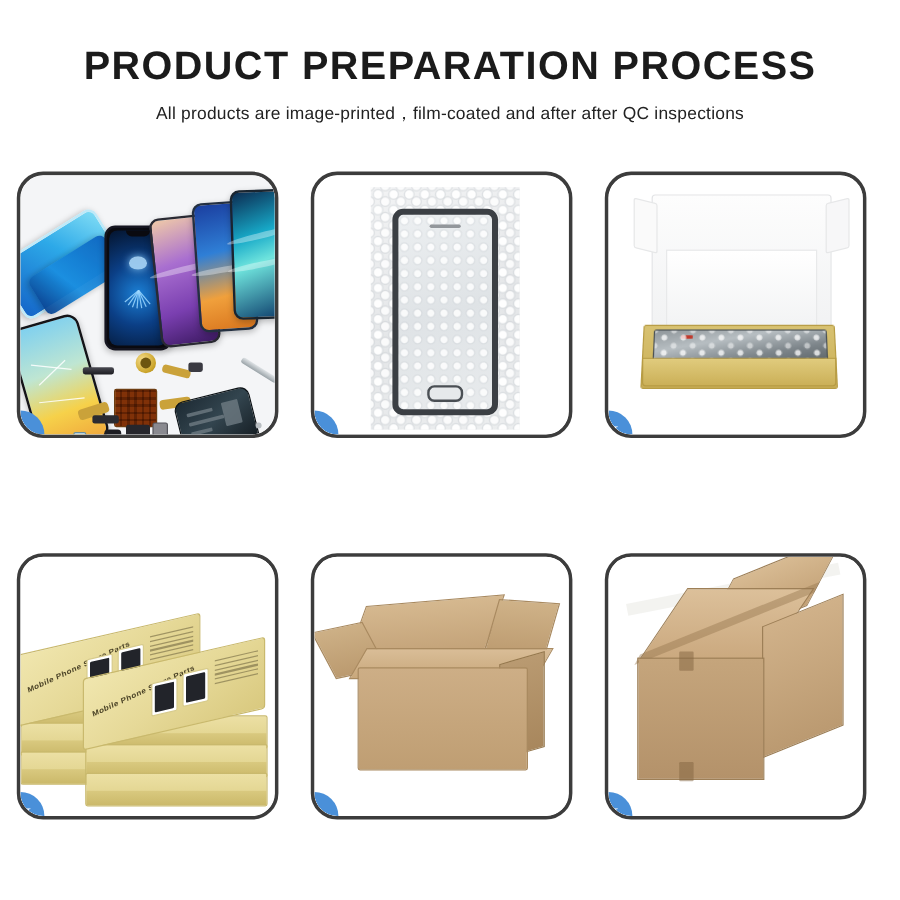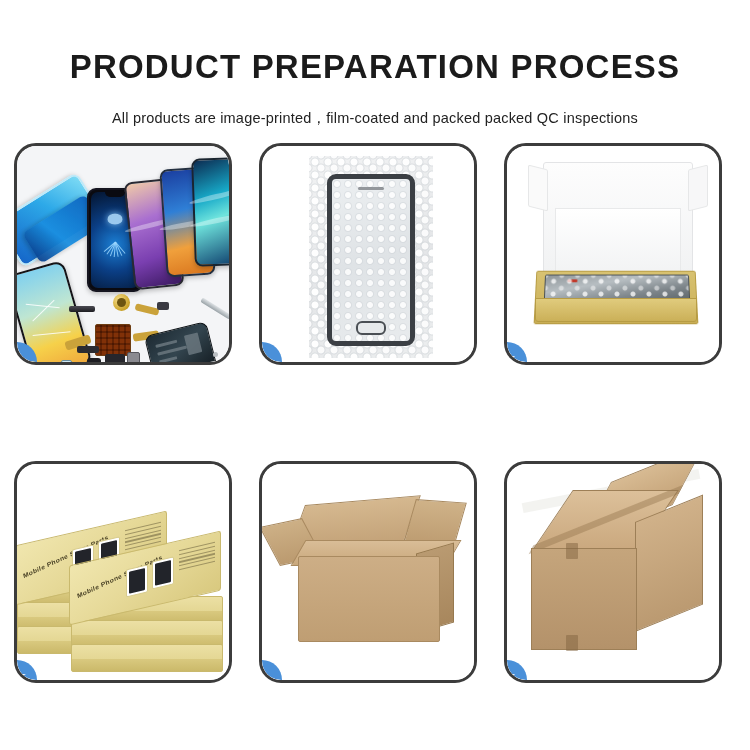--- a/index.html
+++ b/index.html
@@ -8,21 +8,21 @@
     font-family:"Liberation Sans", sans-serif;
     overflow:hidden;position:relative;
   }
   .page{width:750px;height:750px;position:relative;}
 
   
   .header{position:absolute;left:0;top:0;width:750px;text-align:center;}
   .title{
     font-family:"Liberation Sans", sans-serif;
     font-size:33px;font-weight:bold;color:#1b1b1b;
-    letter-spacing:1.2px;margin:12px;padding-top:38px;line-height:1;
+    letter-spacing:1.2px;margin:0;padding-top:38px;line-height:1;
     white-space:nowrap;
     text-align:center;
   }
   .subtitle{
     font-family:"Liberation Sans", sans-serif;
     font-size:14.5px;color:#222;margin:0;padding-top:14px;
     letter-spacing:.2px;white-space:nowrap;
   }
 
   
@@ -331,21 +331,21 @@
     background:rgba(235,235,230,.6);transform:rotate(-11deg);
   }
 </style>
 </head>
 <body>
 
 <div class="page">
 
   <div class="header">
     <div class="title">PRODUCT PREPARATION PROCESS</div>
-    <div class="subtitle">All products are image-printed，film-coated and packed packed QC inspections</div>
+    <div class="subtitle">All products are image-printed，film-coated and after after QC inspections</div>
   </div>
 
   <div class="grid">
 
     <div class="panel p1">
       <div class="stage">
 
         <div class="ph ph-blue"></div>
         <div class="ph ph-blue2"></div>
 

